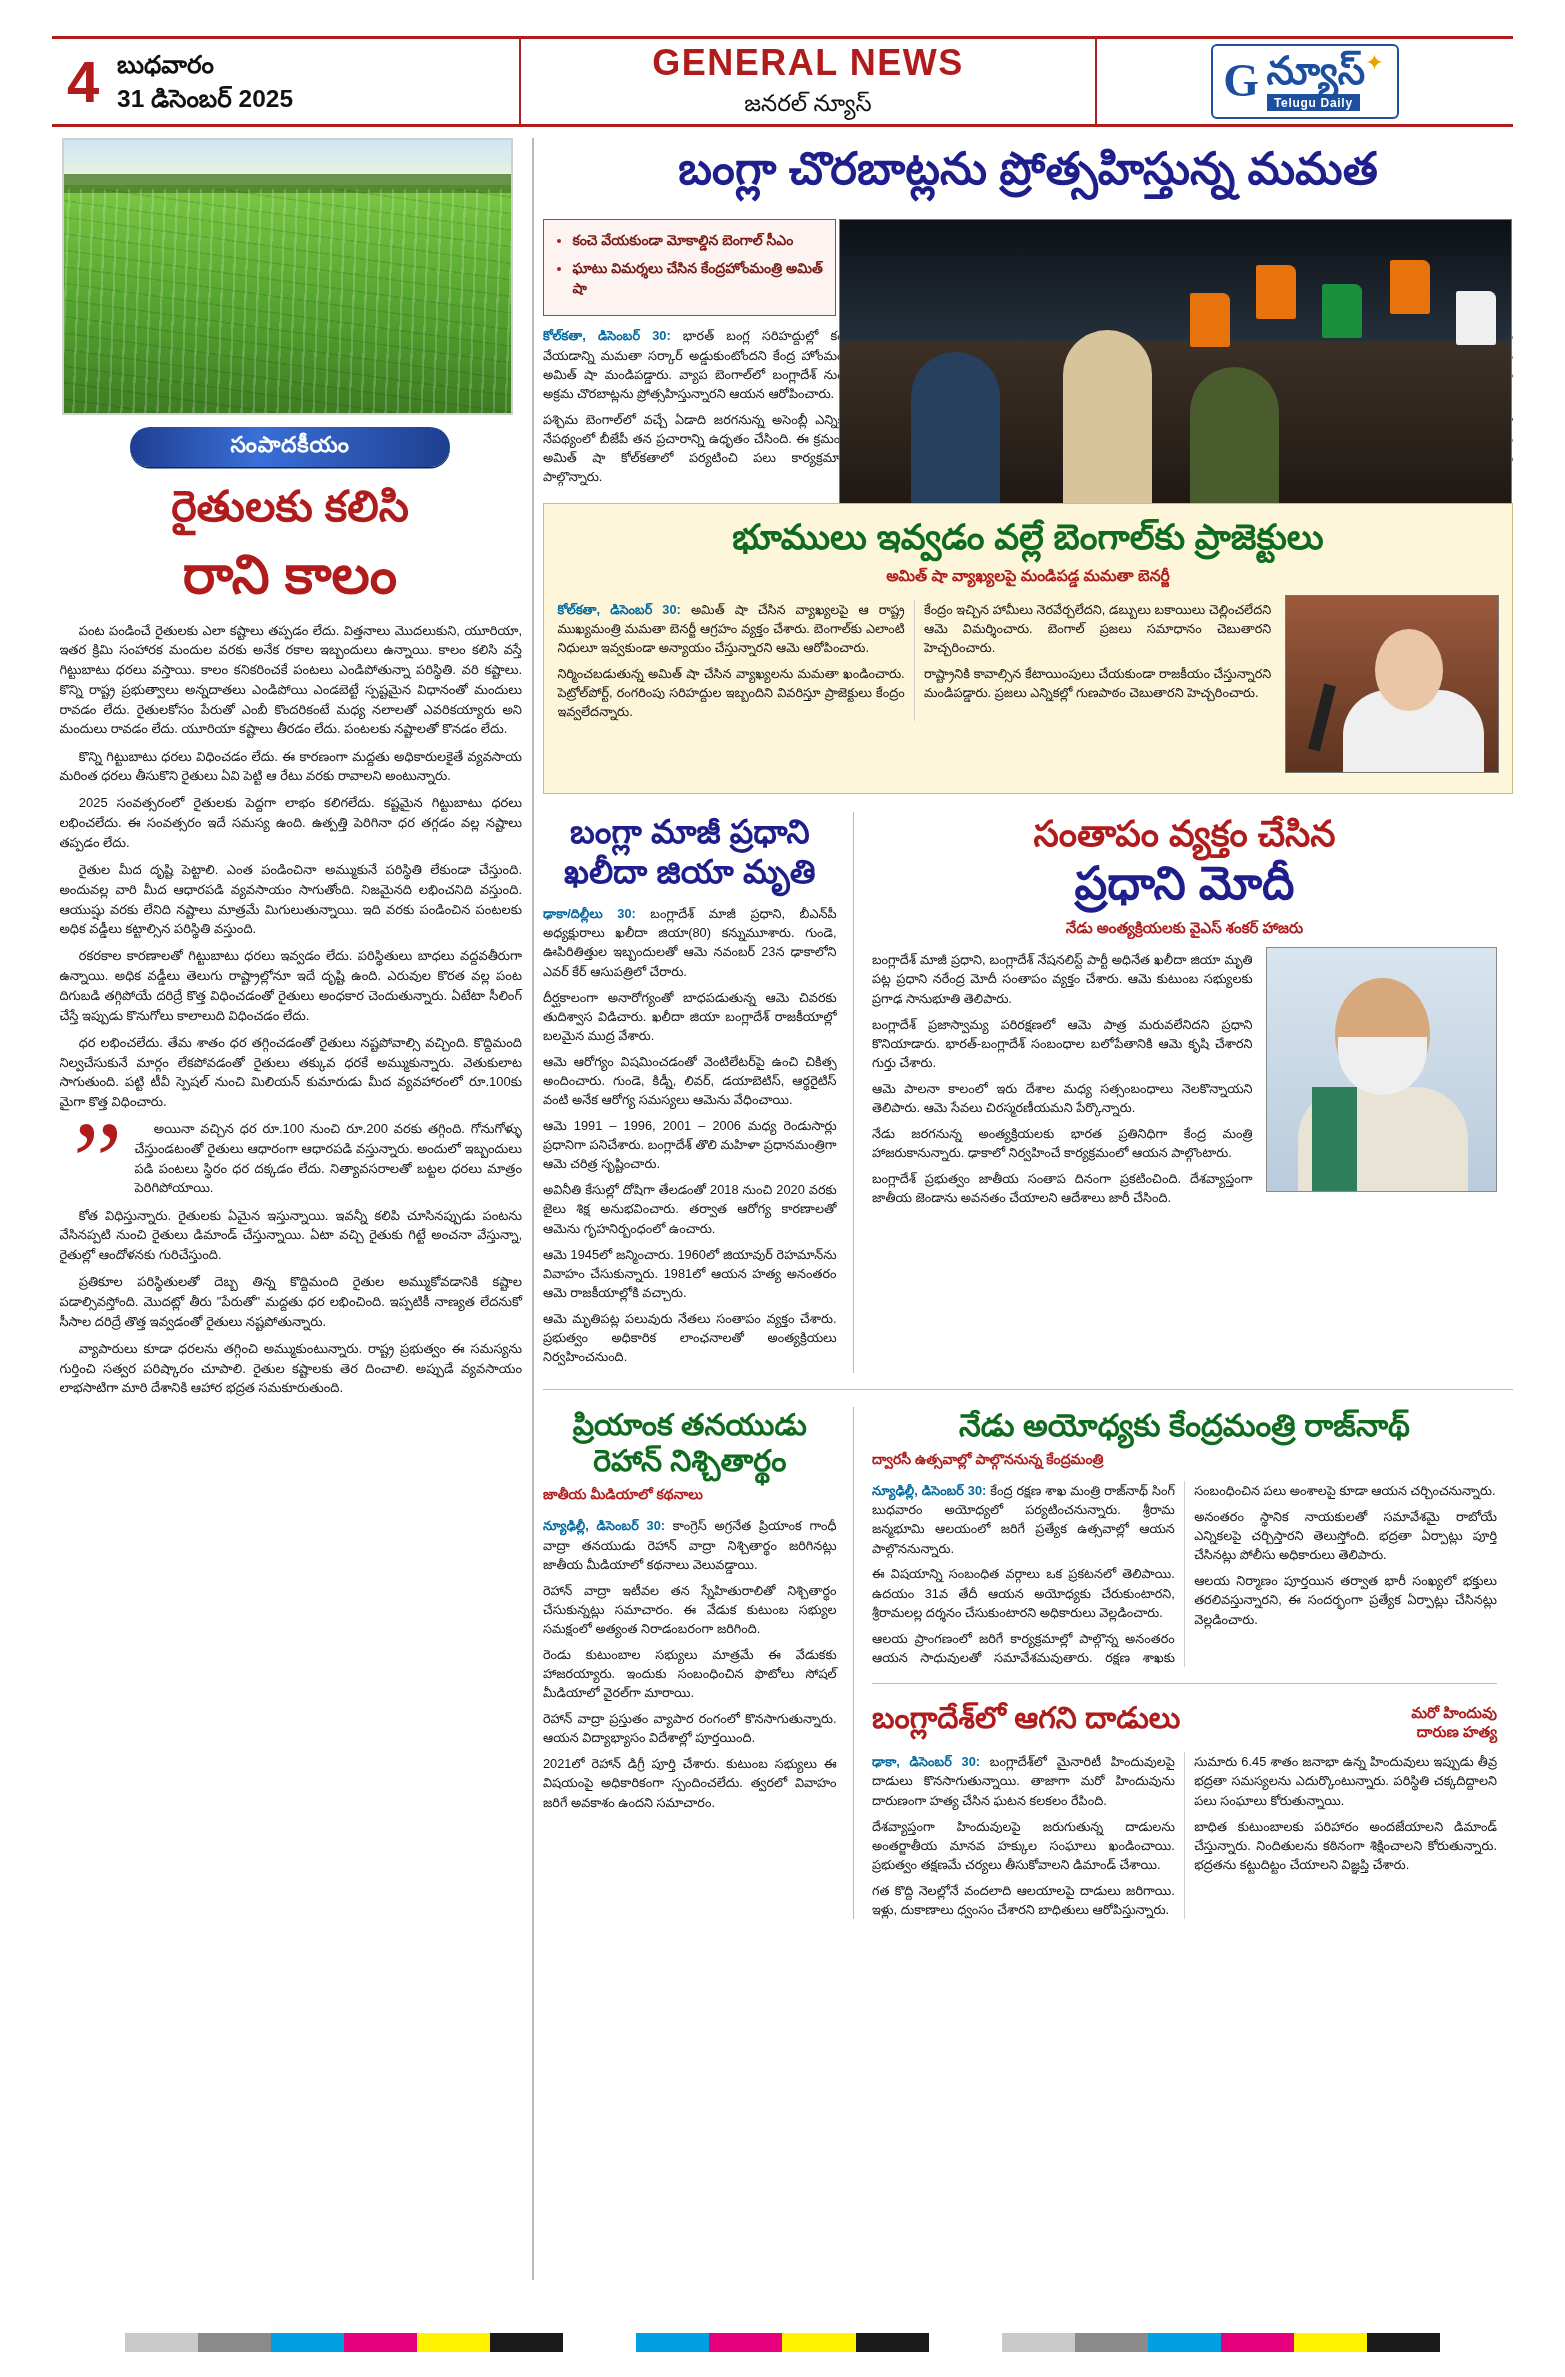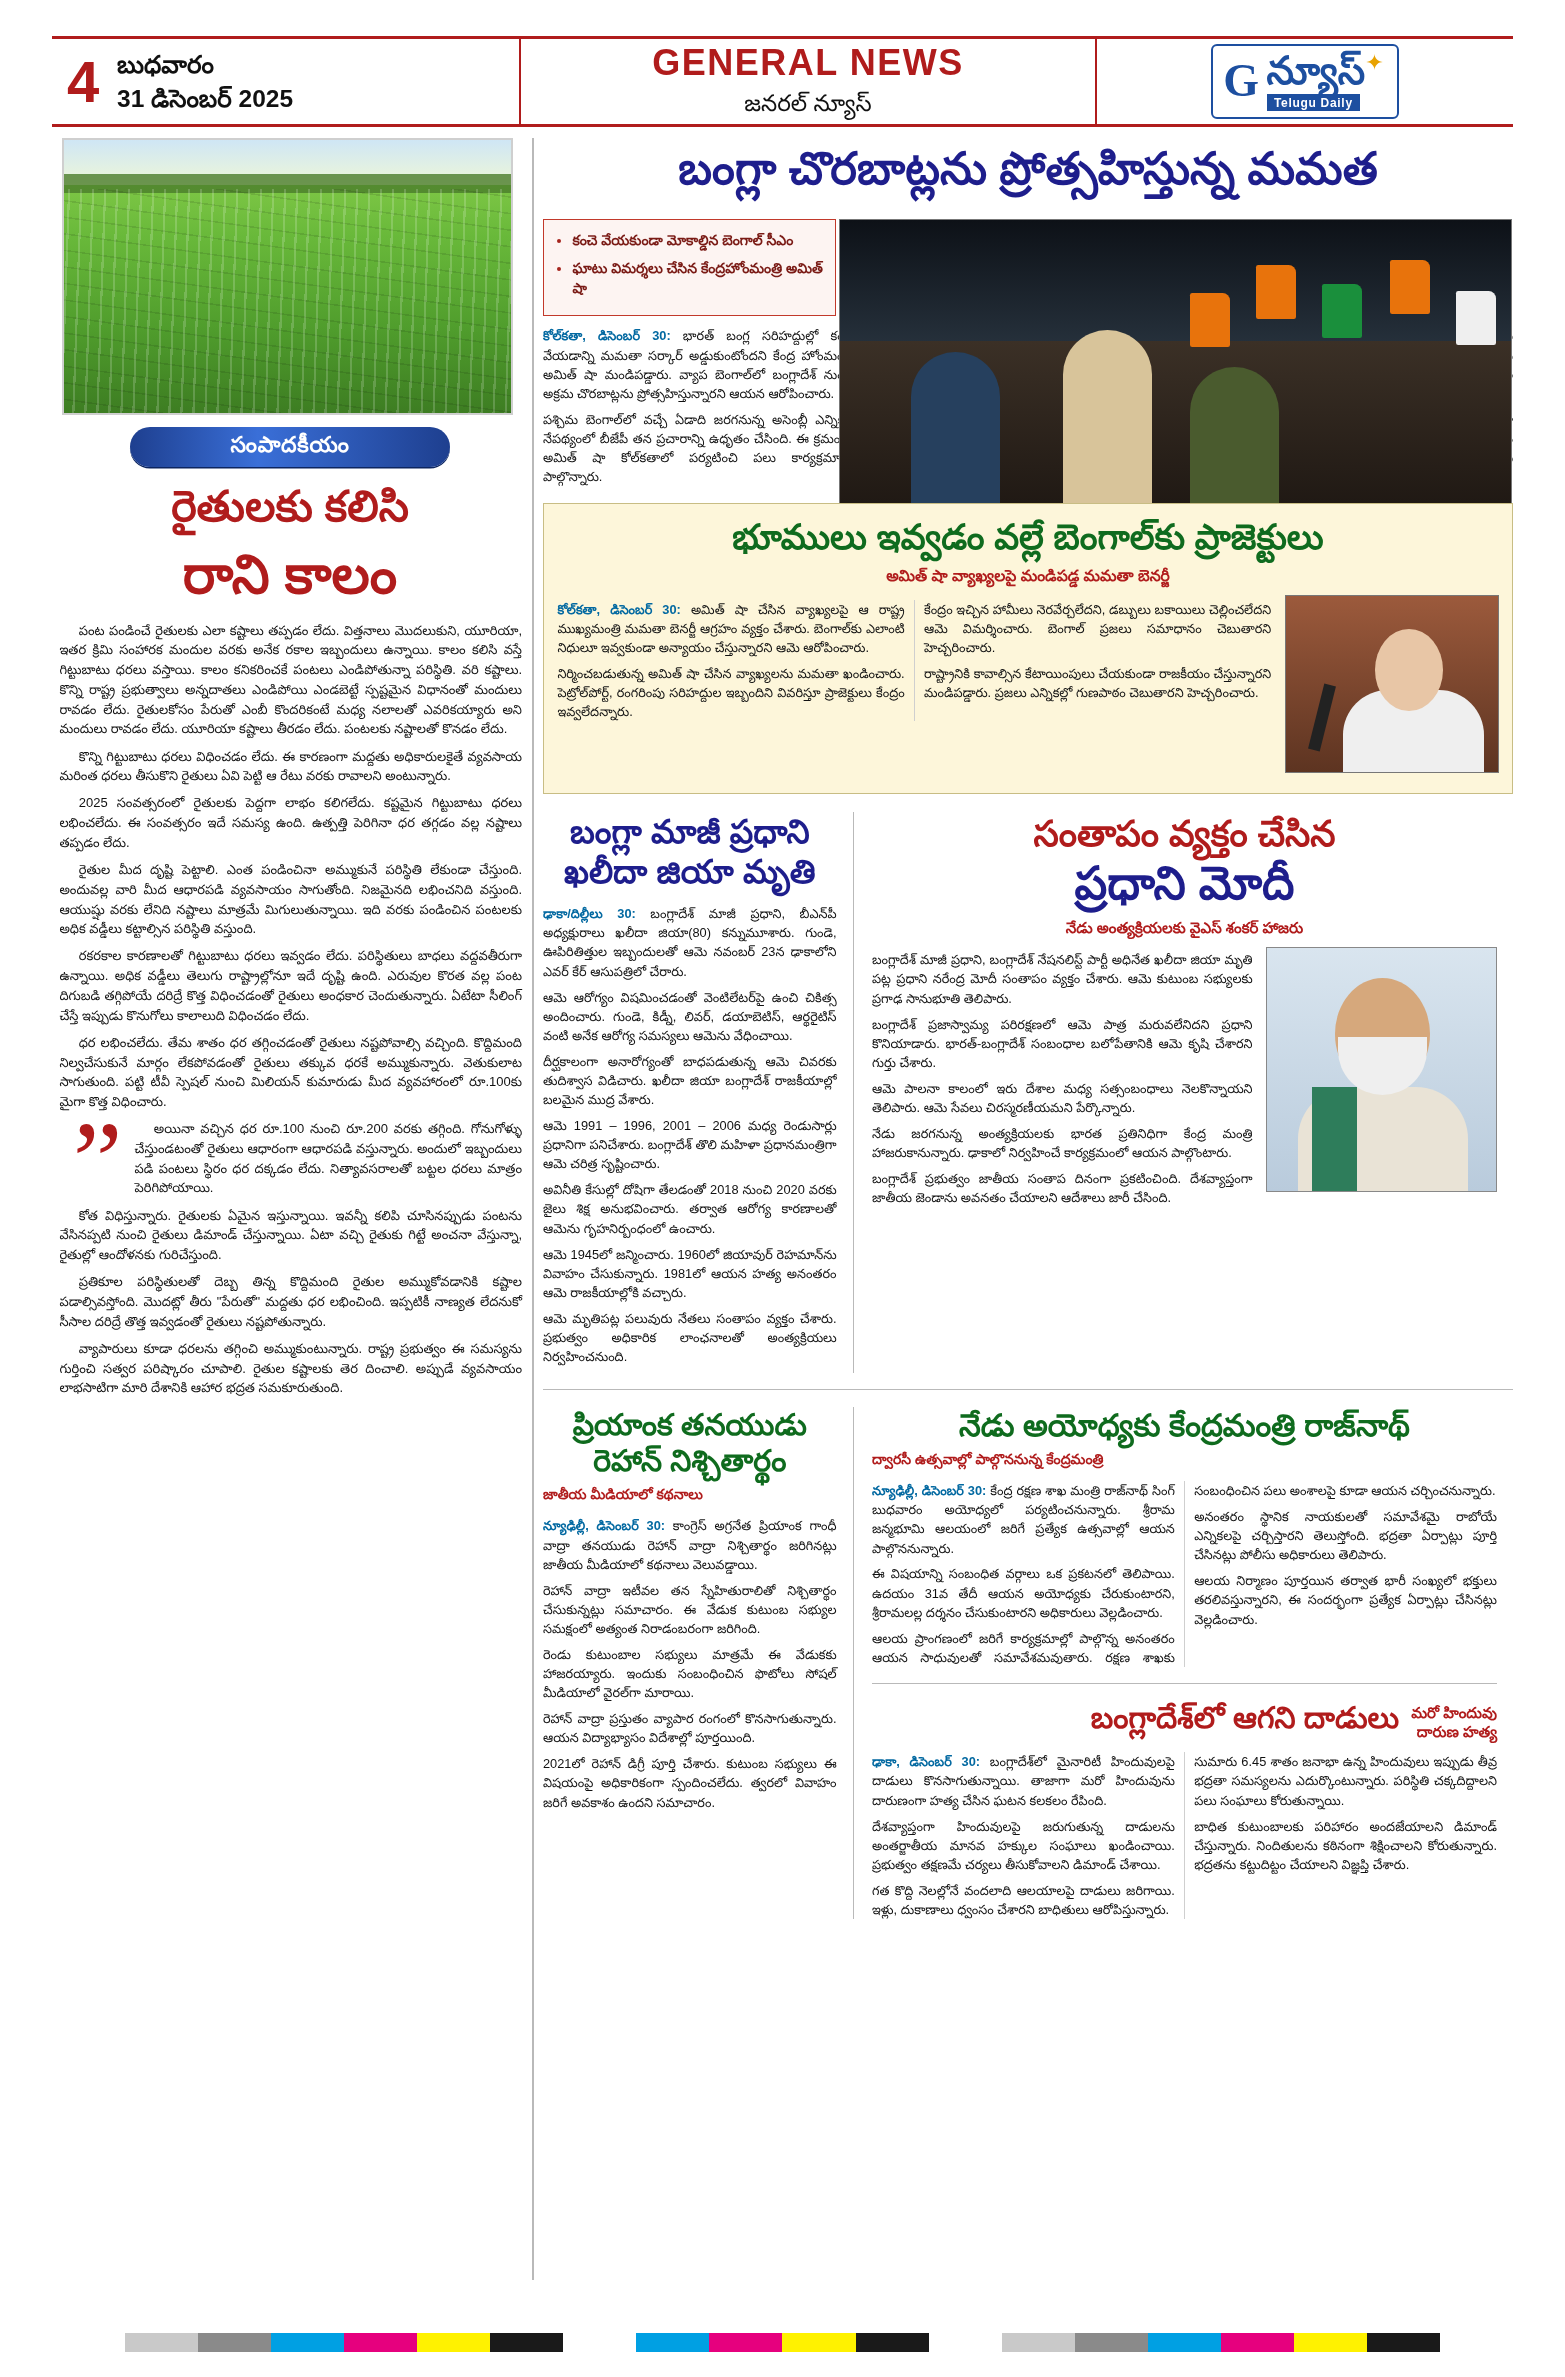--- a/index.html
+++ b/index.html
@@ -208,21 +208,21 @@
   .bottom-3 { display: flex; margin-top: 4.5px; }
   .b3-a { width: 311px; padding-right: 16.4px; border-right: 1.5px solid #b9b9b9; }
   .b3-b { width: 643px; padding-left: 18px; }
   .sec-head-green {
     font-size: 30px; font-weight: bold; color: #0f6b1e; text-align: center; line-height: 1.22;
   }
   .sec-sub-grey { text-align:left; font-size: 14px; color: #b01c1c; font-weight:bold; margin-top:6px;}
   .sec-head-orange { font-size: 30px; font-weight: bold; color: #b01c1c; }
   .kicker-red { color:#b01c1c; font-weight:bold; font-size: 15px; text-align:right; line-height:1.3;}
 
-  .headrow { display:flex; align-items:flex-end; justify-content:flex-end; gap:12px;}
+  .headrow { display:flex; align-items:flex-end; justify-content:space-between; gap:12px;}
 
   
   .colorbar { position: absolute; left: 52px; bottom: 25px; width: 1461px; height: 19.3px; display: flex; }
   .colorbar div { flex: 1 1 auto; }
 </style>
 </head>
 <body>
 
 <div class="page">
 
@@ -345,22 +345,22 @@
 
       <div class="mid-2">
 
         <div class="m2-left">
           <div class="sec-head-blue">
             <div>బంగ్లా మాజీ ప్రధాని</div>
             <div>ఖలీదా జియా మృతి</div>
           </div>
           <div class="cols1" style="margin-top:12px;">
             <p><span class="dateline">ఢాకా/దిల్లీలు 30:</span> <span>బంగ్లాదేశ్ మాజీ ప్రధాని, బీఎన్‌పీ అధ్యక్షురాలు ఖలీదా జియా(80) కన్నుమూశారు. గుండె, ఊపిరితిత్తుల ఇబ్బందులతో ఆమె నవంబర్ 23న ఢాకాలోని ఎవర్ కేర్ ఆసుపత్రిలో చేరారు.</span></p>
+            <p>దీర్ఘకాలంగా అనారోగ్యంతో బాధపడుతున్న ఆమె చివరకు తుదిశ్వాస విడిచారు. ఖలీదా జియా బంగ్లాదేశ్ రాజకీయాల్లో బలమైన ముద్ర వేశారు.</p>
             <p>ఆమె ఆరోగ్యం విషమించడంతో వెంటిలేటర్‌పై ఉంచి చికిత్స అందించారు. గుండె, కిడ్నీ, లివర్, డయాబెటిస్, ఆర్థరైటిస్ వంటి అనేక ఆరోగ్య సమస్యలు ఆమెను వేధించాయి.</p>
-            <p>దీర్ఘకాలంగా అనారోగ్యంతో బాధపడుతున్న ఆమె చివరకు తుదిశ్వాస విడిచారు. ఖలీదా జియా బంగ్లాదేశ్ రాజకీయాల్లో బలమైన ముద్ర వేశారు.</p>
             <p>ఆమె 1991 – 1996, 2001 – 2006 మధ్య రెండుసార్లు ప్రధానిగా పనిచేశారు. బంగ్లాదేశ్ తొలి మహిళా ప్రధానమంత్రిగా ఆమె చరిత్ర సృష్టించారు.</p>
             <p>అవినీతి కేసుల్లో దోషిగా తేలడంతో 2018 నుంచి 2020 వరకు జైలు శిక్ష అనుభవించారు. తర్వాత ఆరోగ్య కారణాలతో ఆమెను గృహనిర్బంధంలో ఉంచారు.</p>
             <p>ఆమె 1945లో జన్మించారు. 1960లో జియావుర్ రెహమాన్‌ను వివాహం చేసుకున్నారు. 1981లో ఆయన హత్య అనంతరం ఆమె రాజకీయాల్లోకి వచ్చారు.</p>
             <p>ఆమె మృతిపట్ల పలువురు నేతలు సంతాపం వ్యక్తం చేశారు. ప్రభుత్వం అధికారిక లాంఛనాలతో అంత్యక్రియలు నిర్వహించనుంది.</p>
           </div>
         </div>
 
         <div class="m2-right">
           <div class="sec-head-red">
             <div>సంతాపం వ్యక్తం చేసిన</div>

